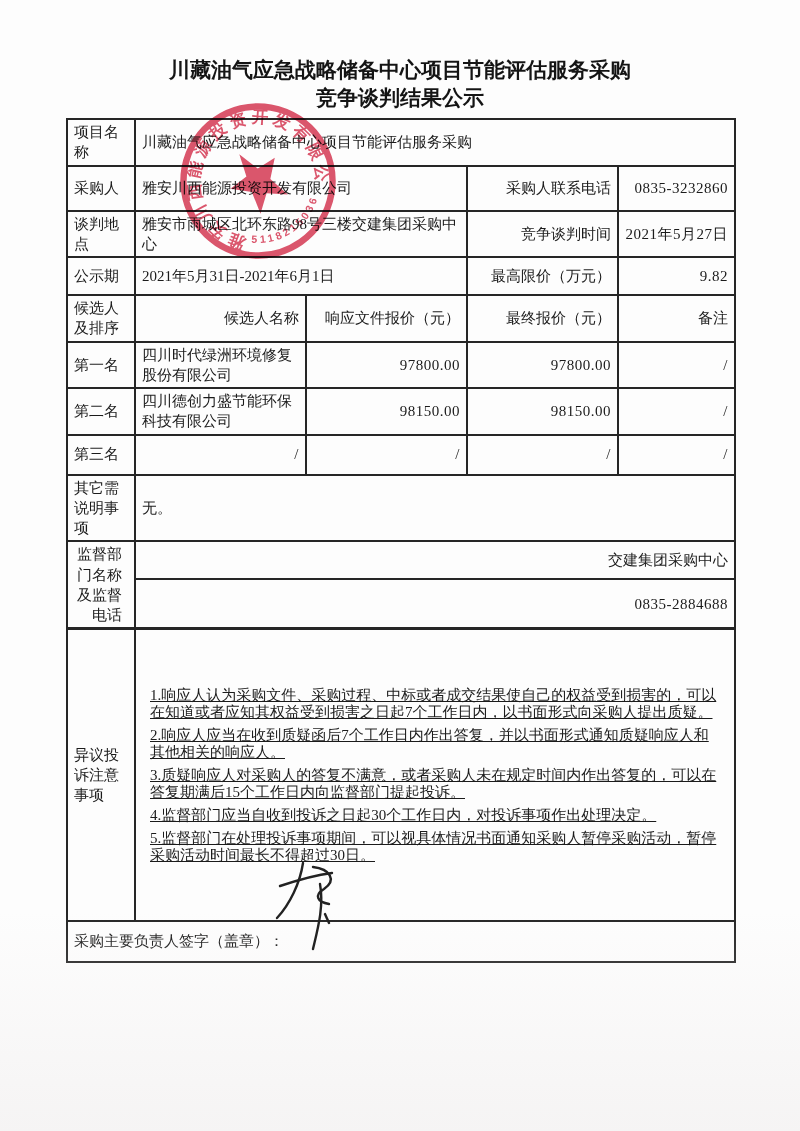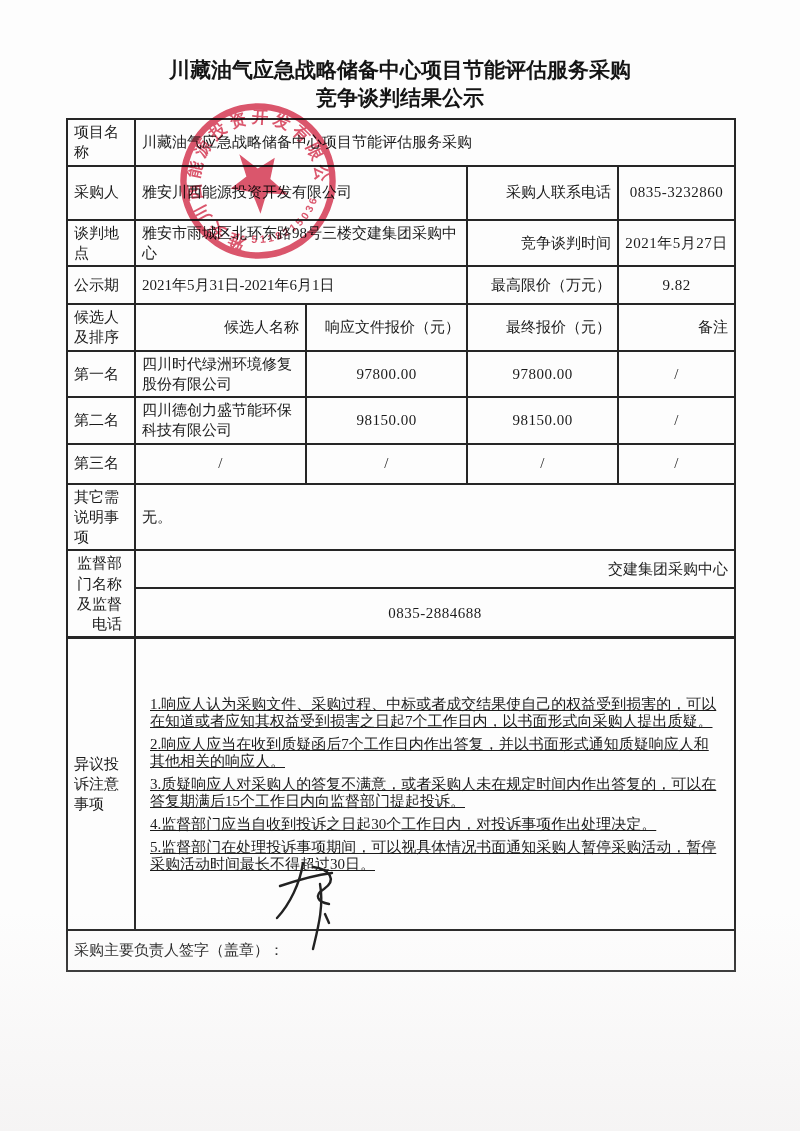--- a/index.html
+++ b/index.html
@@ -38,21 +38,21 @@
   table.main td{
     border:2px solid #262626;
     padding:2px 6px;
     vertical-align:middle;
     line-height:1.35;
     overflow:hidden;
   }
   td.lbl{padding-left:5px;padding-right:3px;font-family:Liberation Serif, serif;}
   td.ctr{text-align:right;}
   td.val{padding-left:8px;}
-  td.num{text-align:center;letter-spacing:.5px;}
+  td.num{text-align:right;letter-spacing:.5px;}
   .objection-list div{margin:6px;line-height:17px;text-decoration:underline;}
   .objection-cell{padding:10px 10px 10px 8px !important;}
   .sig-row-cell{position:relative;padding-left:6px !important;}
   .stamp{
     position:absolute;left:173px;top:96px;width:170px;height:170px;
     transform:rotate(-35deg);
     opacity:.82;
     mix-blend-mode:multiply;
     pointer-events:none;
     z-index:5;
@@ -78,21 +78,21 @@
     <col style="width:151px">
       <col style="width:117px">
   </colgroup>
 
   <tbody>
       <tr style="height:39px">
     <td class="lbl">项目名称</td>
     <td class="val" colspan="4">川藏油气应急战略储备中心项目节能评估服务采购</td>
   </tr>
 
-  <tr style="height:54px">
+  <tr style="height:45px">
     <td class="lbl">采购人</td>
     <td class="val" colspan="2">雅安川西能源投资开发有限公司</td>
     <td class="ctr">采购人联系电话</td>
     <td class="num">0835-3232860</td>
   </tr>
 
   <tr style="height:40px">
     <td class="lbl">谈判地点</td>
     <td class="val" colspan="2" style="padding-right:8px">雅安市雨城区北环东路98号三楼交建集团采购中心</td>
     <td class="ctr">竞争谈判时间</td>

